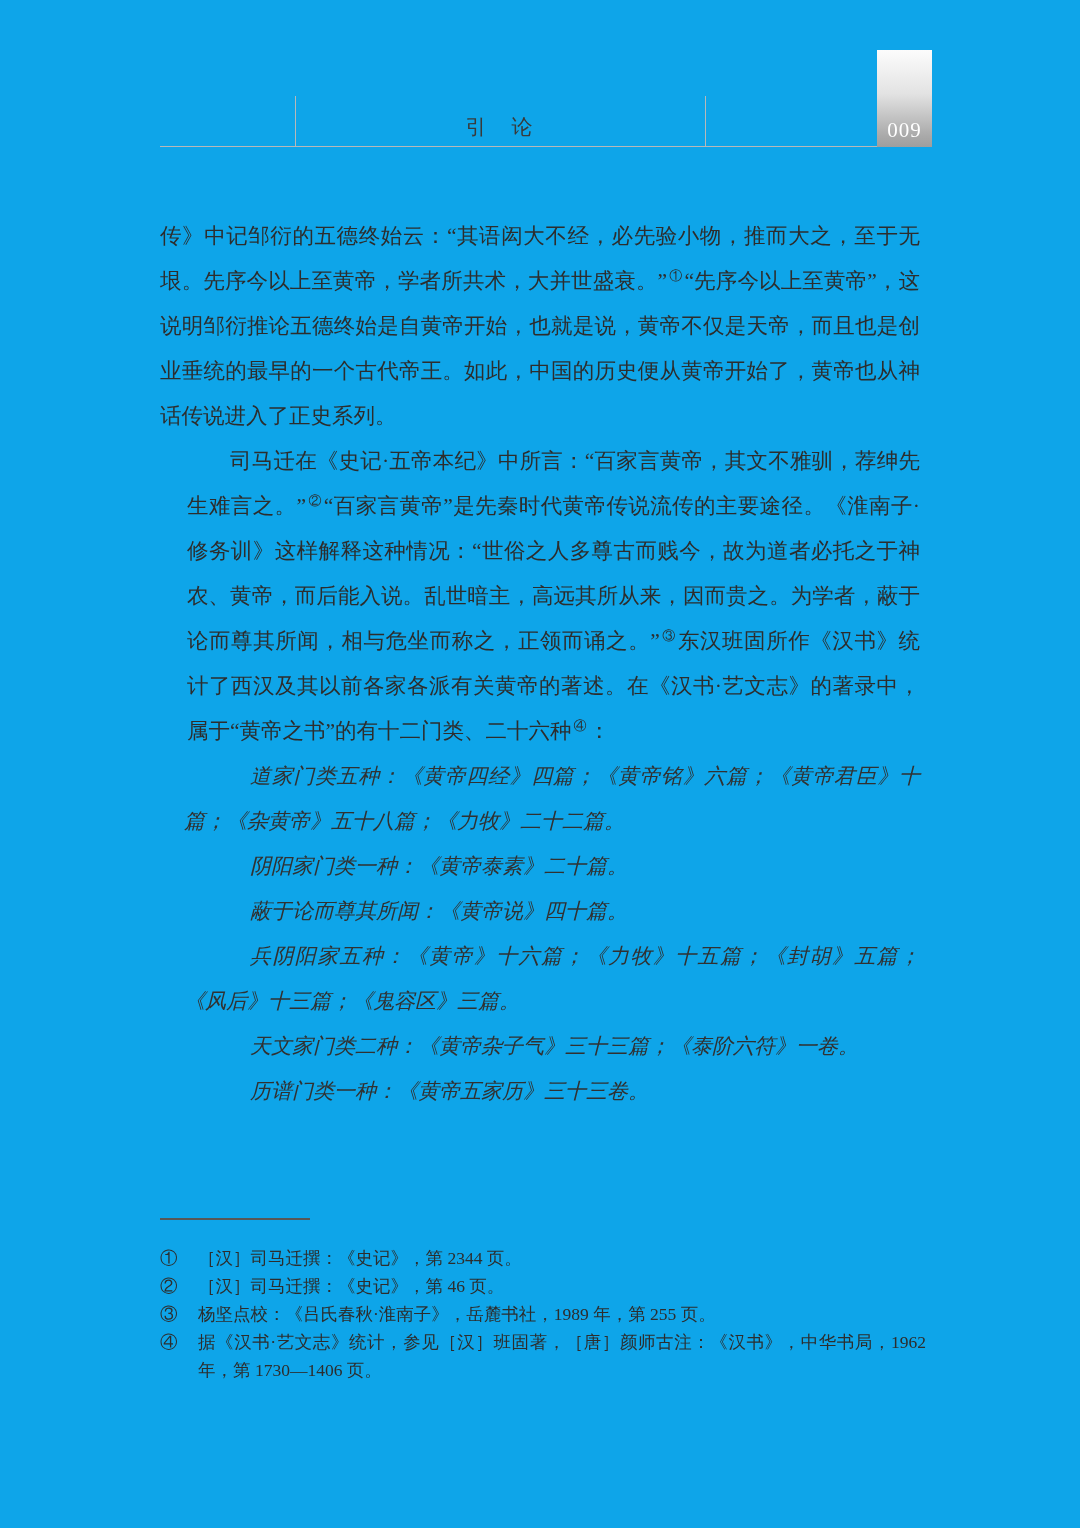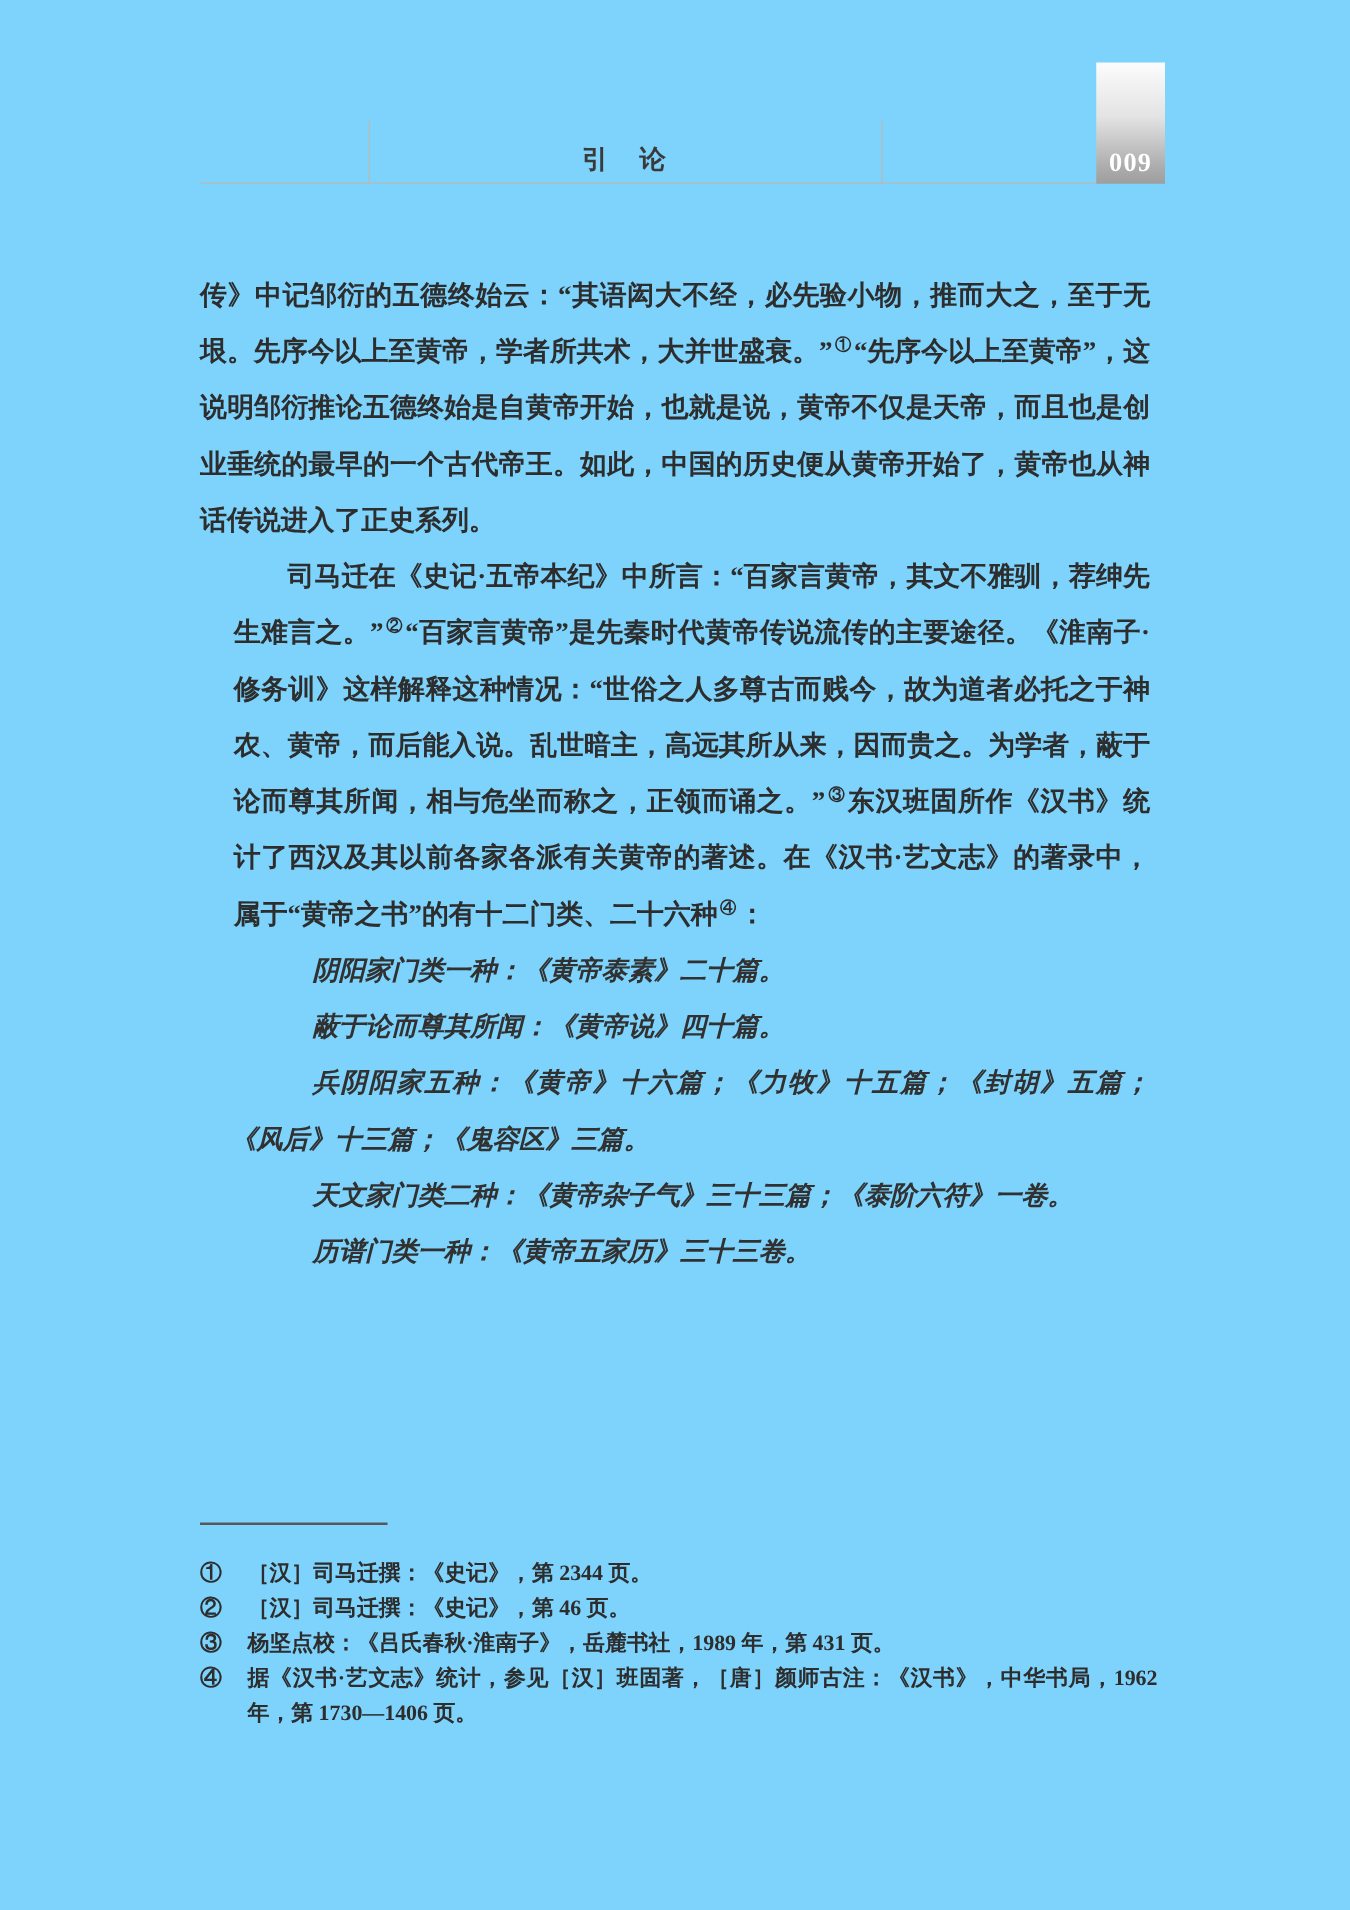--- a/index.html
+++ b/index.html
@@ -3,21 +3,21 @@
 <meta charset="utf-8">
 <style>
   * { margin: 0; padding: 0; box-sizing: border-box; }
   html, body { background: #ffffff; }
   body {
     width: 1080px; height: 1528px;
     position: relative; overflow: hidden;
     font-family: "Liberation Serif", "DejaVu Serif", serif;
     color: #2d2d2d;
   }
-  .page { position: absolute; inset: 0; background: #7dd3fc; font-weight: bold; }
+  .page { position: absolute; inset: 0; background: #0ea5e9; }
 
   
   .header-rule {
     position: absolute; left: 160px; top: 146px;
     width: 718px; height: 1px; background: #b8b8b8;
   }
   .tick {
     position: absolute; top: 96px;
     width: 1px; height: 51px; background: #b8b8b8;
   }
@@ -79,41 +79,42 @@
   <div class="page-bar">
     <span class="page-number">009</span>
   </div>
 
   <div class="content">
 
     <p class="para"><span>传》中记邹衍的五德终始云：“其语闳大不经，必先验小物，推而大之，至于无垠。先序今以上至黄帝，学者所共术，大并世盛衰。”</span><sup class="fnref">①</sup><span>“先序今以上至黄帝”，这说明邹衍推论五德终始是自黄帝开始，也就是说，黄帝不仅是天帝，而且也是创业垂统的最早的一个古代帝王。如此，中国的历史便从黄帝开始了，黄帝也从神话传说进入了正史系列。</span></p>
 
     <p class="para indent"><span>司马迁在《史记·五帝本纪》中所言：“百家言黄帝，其文不雅驯，荐绅先生难言之。”</span><sup class="fnref">②</sup><span>“百家言黄帝”是先秦时代黄帝传说流传的主要途径。《淮南子·修务训》这样解释这种情况：“世俗之人多尊古而贱今，故为道者必托之于神农、黄帝，而后能入说。乱世暗主，高远其所从来，因而贵之。为学者，蔽于论而尊其所闻，相与危坐而称之，正领而诵之。”</span><sup class="fnref">③</sup><span>东汉班固所作《汉书》统计了西汉及其以前各家各派有关黄帝的著述。在《汉书·艺文志》的著录中，属于“黄帝之书”的有十二门类、二十六种</span><sup class="fnref">④</sup><span>：</span></p>
 
+    <p class="quote">道家门类五种：《黄帝四经》四篇；《黄帝铭》六篇；《黄帝君臣》十篇；《杂黄帝》五十八篇；《力牧》二十二篇。</p>
     <p class="quote">阴阳家门类一种：《黄帝泰素》二十篇。</p>
     <p class="quote">蔽于论而尊其所闻：《黄帝说》四十篇。</p>
     <p class="quote">兵阴阳家五种：《黄帝》十六篇；《力牧》十五篇；《封胡》五篇；《风后》十三篇；《鬼容区》三篇。</p>
     <p class="quote">天文家门类二种：《黄帝杂子气》三十三篇；《泰阶六符》一卷。</p>
     <p class="quote">历谱门类一种：《黄帝五家历》三十三卷。</p>
 
   </div>
 
   <div class="fn-rule"></div>
   <div class="footnotes">
     <div class="footnote">
       <span class="fn-marker">①</span>
       <span>［汉］司马迁撰：《史记》，第 2344 页。</span>
     </div>
     <div class="footnote">
       <span class="fn-marker">②</span>
       <span>［汉］司马迁撰：《史记》，第 46 页。</span>
     </div>
     <div class="footnote">
       <span class="fn-marker">③</span>
-      <span>杨坚点校：《吕氏春秋·淮南子》，岳麓书社，1989 年，第 431 页。</span>
+      <span>杨坚点校：《吕氏春秋·淮南子》，岳麓书社，1989 年，第 255 页。</span>
     </div>
     <div class="footnote">
       <span class="fn-marker">④</span>
       <span>据《汉书·艺文志》统计，参见［汉］班固著，［唐］颜师古注：《汉书》，中华书局，1962 年，第 1730—1406 页。</span>
     </div>
   </div>
 
 </div>
 
 </body></html>

